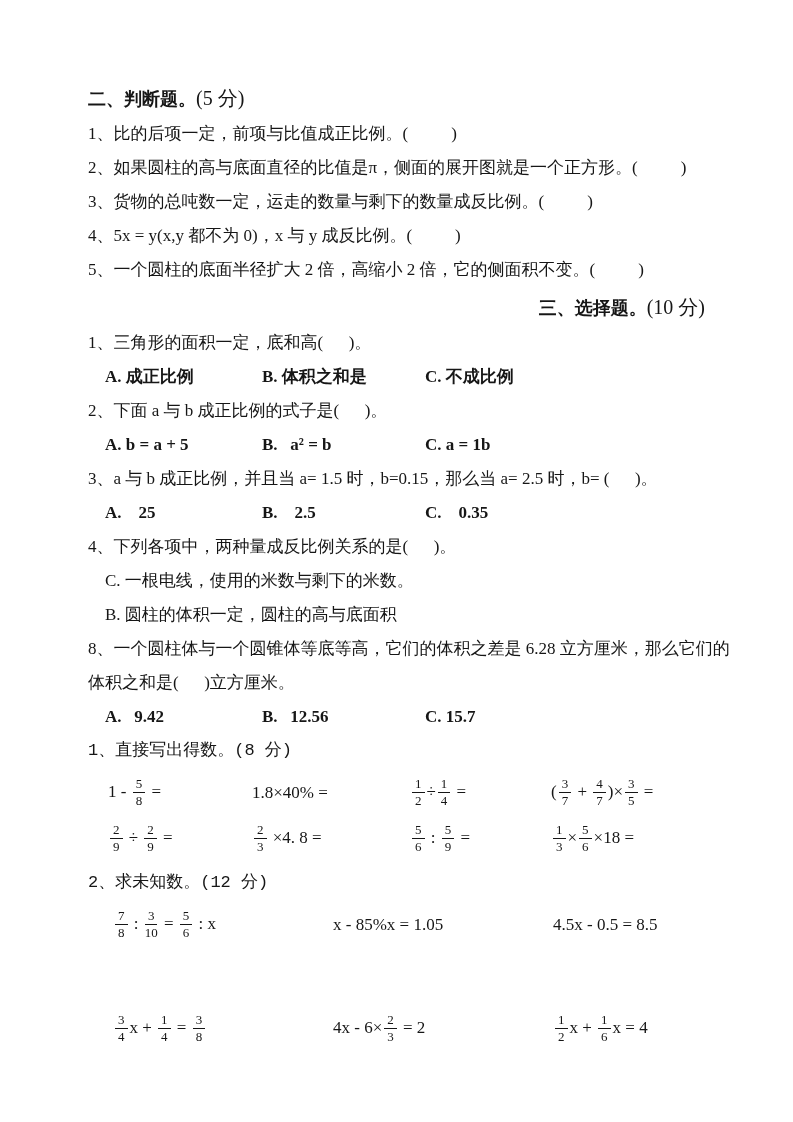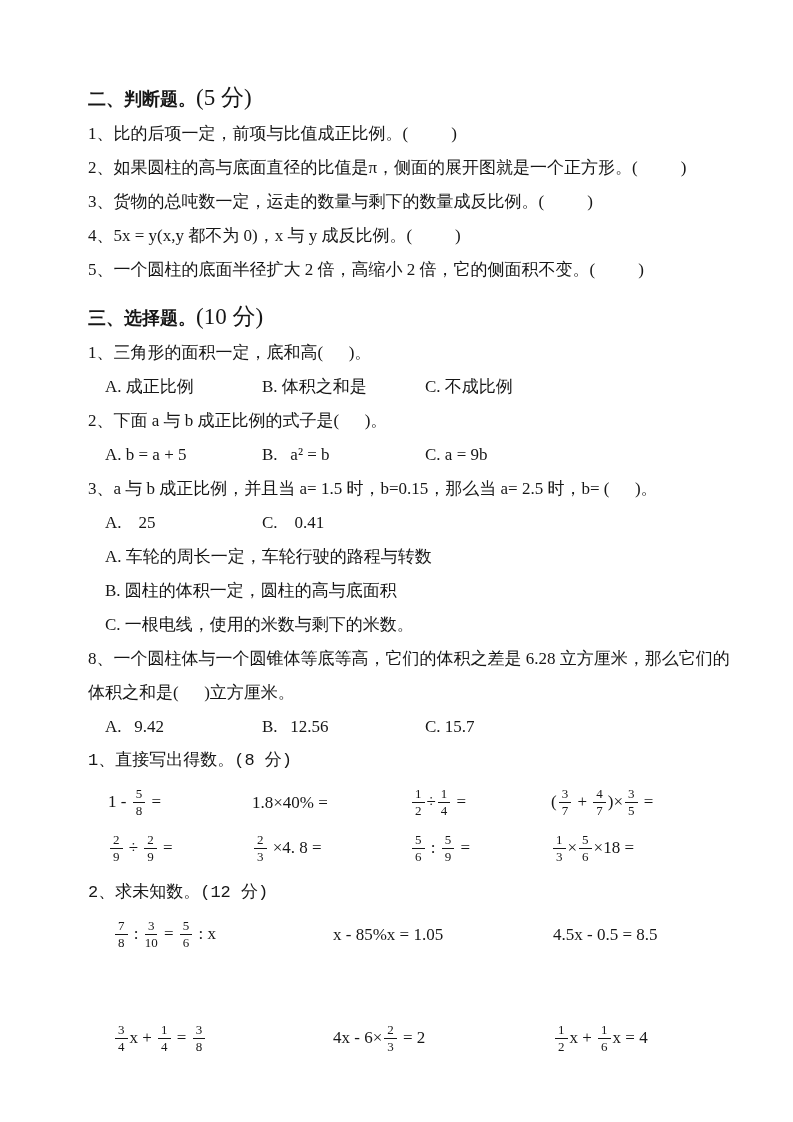--- a/index.html
+++ b/index.html
@@ -4,49 +4,49 @@
 <style>
   html,body { margin:0; padding:0; }
   body {
     width:793px; height:1122px; background:#ffffff; overflow:hidden;
     font-family:"Liberation Serif","DejaVu Serif",serif;
     color:#161616; font-size:17px; line-height:22px;
   }
   .page { padding:86px 88px 0 88px; box-sizing:border-box; width:793px; height:1122px; }
 
   .sec-heading { font-size:18px; font-weight:bold; line-height:24px; margin-bottom:12px; }
-  .sec-heading .pts { font-weight:normal; font-size:23px; }
+  .sec-heading .pts { font-weight:normal; font-size:20px; }
 
   .jrow { display:flex; align-items:baseline; margin-bottom:12px; }
   .jrow .qtext { white-space:pre; }
   .jrow .blank { white-space:pre; margin-right:34px; letter-spacing:1px; }
 
   .stem { margin-bottom:12px; white-space:pre; }
   .opts-inline { display:flex; padding-left:17px; margin-bottom:12px; }
-  .opts-inline .opt { white-space:pre; }
+  .opts-inline .opt { white-space:pre;font-weight:bold; }
   .opts-inline .opt:nth-child(1) { width:157px; }
   .opts-inline .opt:nth-child(2) { width:163px; }
   .opts-stack { padding-left:17px; }
   .opts-stack .opt { margin-bottom:12px; white-space:pre; }
 
   .sub-label { margin:10px 0 8px 0;font-family:Liberation Mono, monospace; }
 
   .calc-grid { display:grid; grid-template-columns:144px 158px 141px auto;
     padding-left:20px; align-items:center; height:46px; }
   .unk-grid { display:grid; grid-template-columns:220px 220px auto;
     padding-left:25px; align-items:center; height:46px; }
   .unk-grid.second { margin-top:58px; }
   .expr { white-space:pre; }
 
   .frac { display:inline-flex; flex-direction:column; align-items:center;
     vertical-align:middle; line-height:1.05; font-size:13px; margin:0 2px; position:relative; top:-1px; }
   .frac .num { padding:0 3px 1px 3px; border-bottom:1px solid #161616; }
   .frac .den { padding-top:1px; }
 
-  .mt-sec { margin-top:24px; }
+  .mt-sec { margin-top:14px;text-align:right; }
 </style>
 </head>
 <body>
 
 <div class="page">
 
   <div class="sec-heading">
     <span>二、判断题。</span><span class="pts">(5 分)</span>
   </div>
 
@@ -79,33 +79,34 @@
   <div class="opts-inline">
     <span class="opt">A. 成正比例</span>
     <span class="opt">B. 体积之和是</span>
     <span class="opt">C. 不成比例</span>
   </div>
 
   <div class="stem">2、下面 a 与 b 成正比例的式子是(      )。</div>
   <div class="opts-inline">
     <span class="opt">A. b = a + 5</span>
     <span class="opt">B.   a² = b</span>
-    <span class="opt">C. a = 9b</span>
+    <span class="opt">C. a = 1b</span>
   </div>
 
   <div class="stem">3、a 与 b 成正比例，并且当 a= 1.5 时，b=0.15，那么当 a= 2.5 时，b= (      )。</div>
   <div class="opts-inline">
     <span class="opt">A.    25</span>
-    <span class="opt">C.    0.41</span>
+    <span class="opt">B.    2.5</span>
+    <span class="opt">C.    0.35</span>
   </div>
 
+  <div class="stem">4、下列各项中，两种量成反比例关系的是(      )。</div>
   <div class="opts-stack">
-    <div class="opt">A. 车轮的周长一定，车轮行驶的路程与转数</div>
+    <div class="opt">C. 一根电线，使用的米数与剩下的米数。</div>
     <div class="opt">B. 圆柱的体积一定，圆柱的高与底面积</div>
-    <div class="opt">C. 一根电线，使用的米数与剩下的米数。</div>
   </div>
 
   <div class="stem">8、一个圆柱体与一个圆锥体等底等高，它们的体积之差是 6.28 立方厘米，那么它们的</div>
   <div class="stem">体积之和是(      )立方厘米。</div>
   <div class="opts-inline">
     <span class="opt">A.   9.42</span>
     <span class="opt">B.   12.56</span>
     <span class="opt">C. 15.7</span>
   </div>
 

